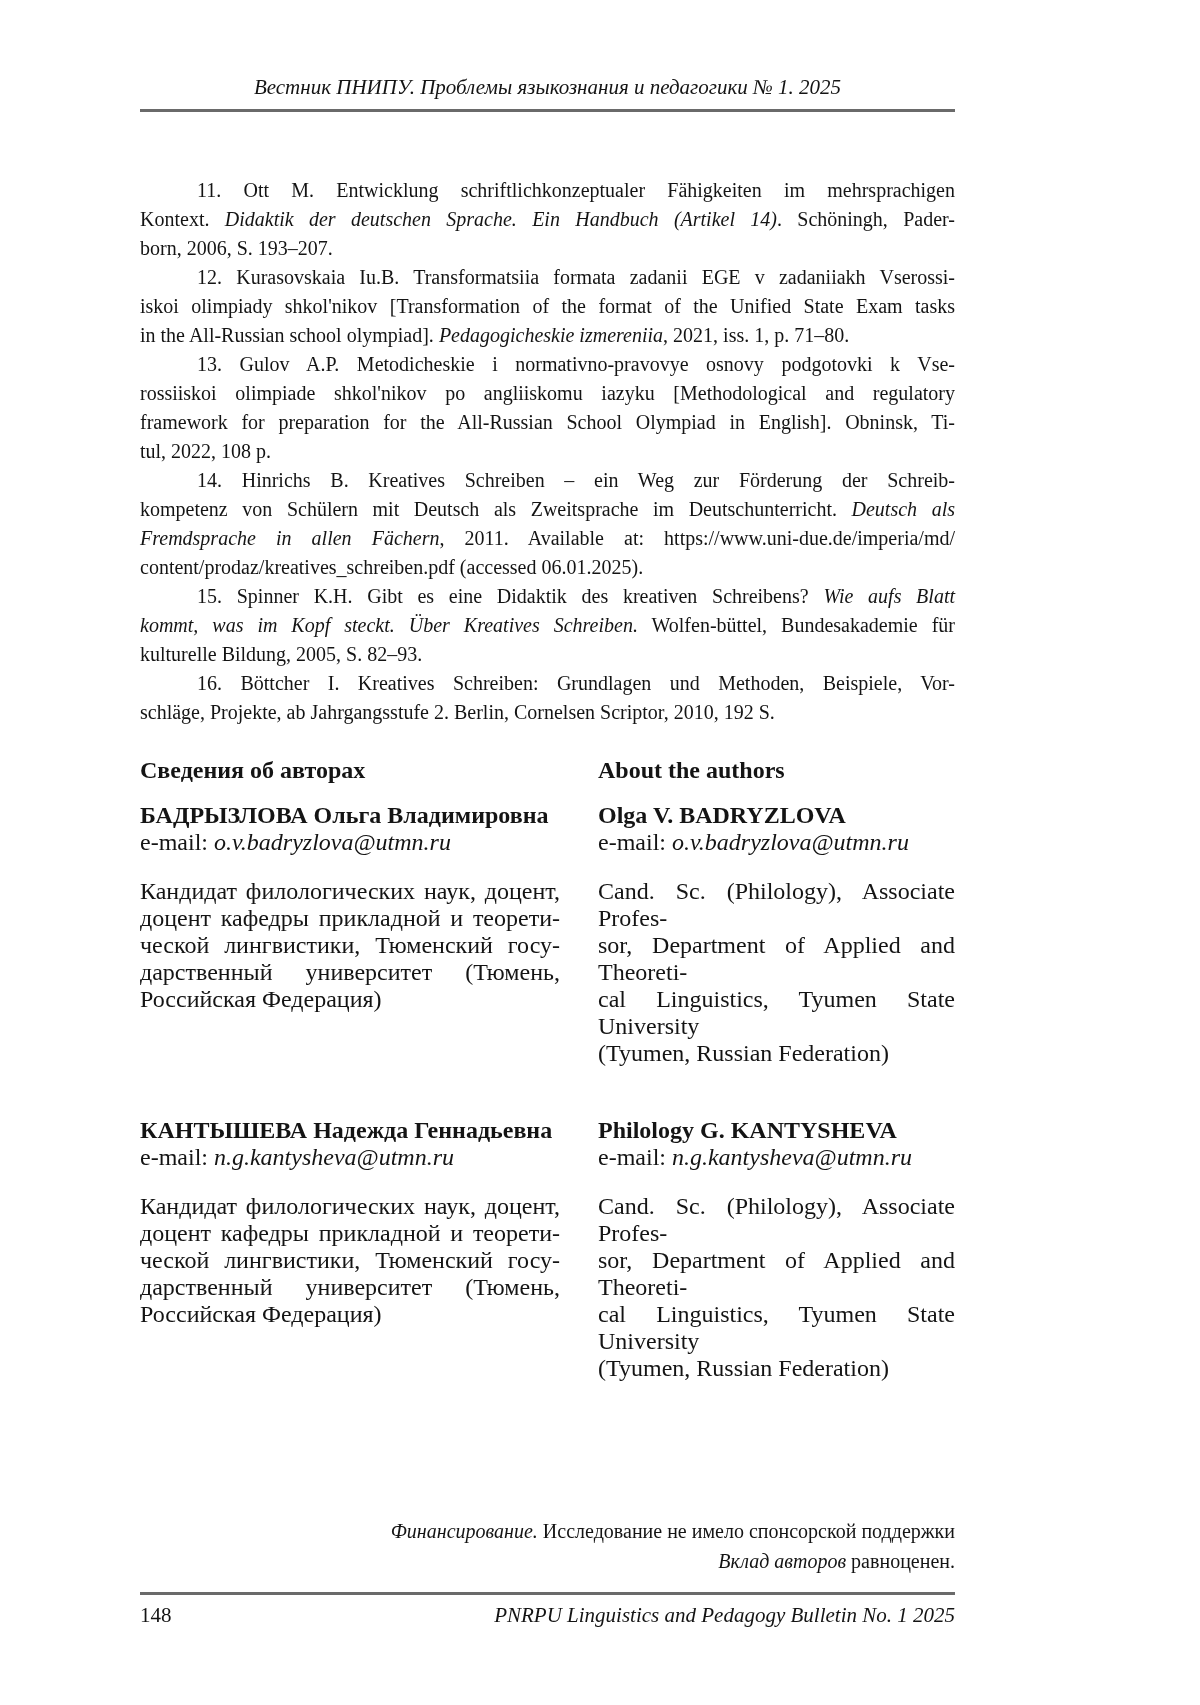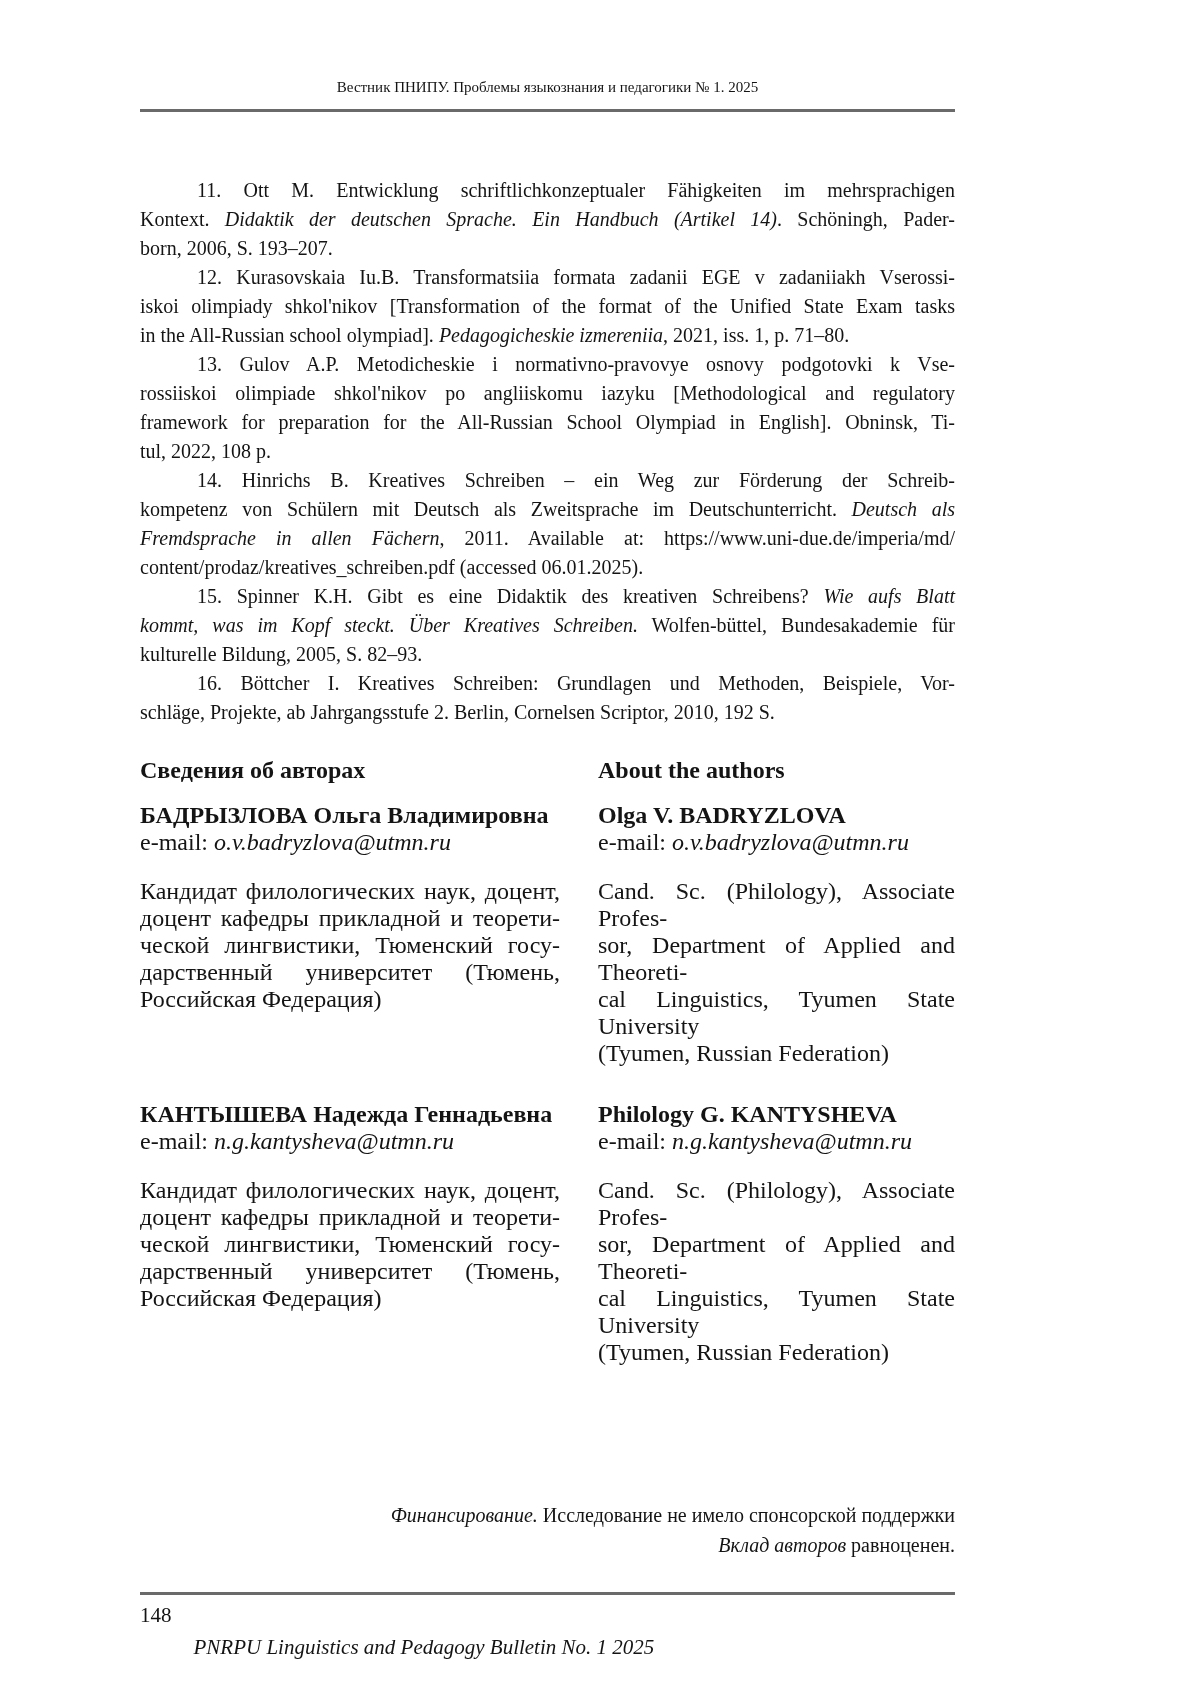--- a/index.html
+++ b/index.html
@@ -8,52 +8,52 @@
     font-family: "Liberation Serif", "DejaVu Serif", serif;
     color: #141414;
     position: relative;
     -webkit-font-smoothing: antialiased;
   }
   .page { position: relative; width: 1200px; height: 1705px; overflow: hidden; }
   .content { padding: 0 245px 0 140px; }
 
   
   .header { padding-top: 74px; text-align: center; }
-  .journal-title { font-size: 15px; line-height: 26px; }
+  .journal-title { font-style: italic; font-size: 21px; line-height: 26px; }
   .rule { height: 3px; background: #6a6a6a; margin-top: 9px; }
 
   
   .refs { margin-top: 64px; font-size: 20px; line-height: 29px; }
   .jl .line { text-align: justify; text-align-last: justify; }
   .jl .line.last { text-align-last: left; }
   .line.ind { text-indent: 57px; }
   .it { font-style: italic; }
 
   
   .authors { margin-top: 30px; font-size: 24px; line-height: 27px; }
   .arow { display: flex; }
   .cl { width: 420px; }
   .cg { width: 38px; }
   .cr { width: 357px; }
   .arow.heads { margin-top: 0; }
   .sec-heading { font-weight: bold; }
   .arow.names { margin-top: 18px; }
   .arow.affils { margin-top: 22px; justify-content: flex-end; }
-  .arow.names2 { margin-top: 34px; }
+  .arow.names2 { margin-top: 50px; }
   .author-name { font-weight: bold; }
   .author-email { }
 
   
   .notes { margin-top: 135px; margin-left: 65px; font-size: 20px; line-height: 29.5px; }
   .notes .line { text-align: right; }
 
   
   .footer { position: absolute; left: 140px; right: 245px; top: 1583px; }
-  .footer-row { display: flex; justify-content: flex-start; margin-top: 8px; font-size: 21px; gap: 22px; }
-  .footer-journal { font-style: italic; margin-top: 32px; }
+  .footer-row { display: flex; justify-content: space-between; margin-top: 8px; font-size: 21px; }
+  .footer-journal { font-style: italic; }
 </style>
 </head>
 <body>
 
 <div class="page">
   <div class="content">
 
     <div class="header">
       <div class="journal-title">Вестник ПНИПУ. Проблемы языкознания и педагогики № 1. 2025</div>
       <div class="rule"></div>

